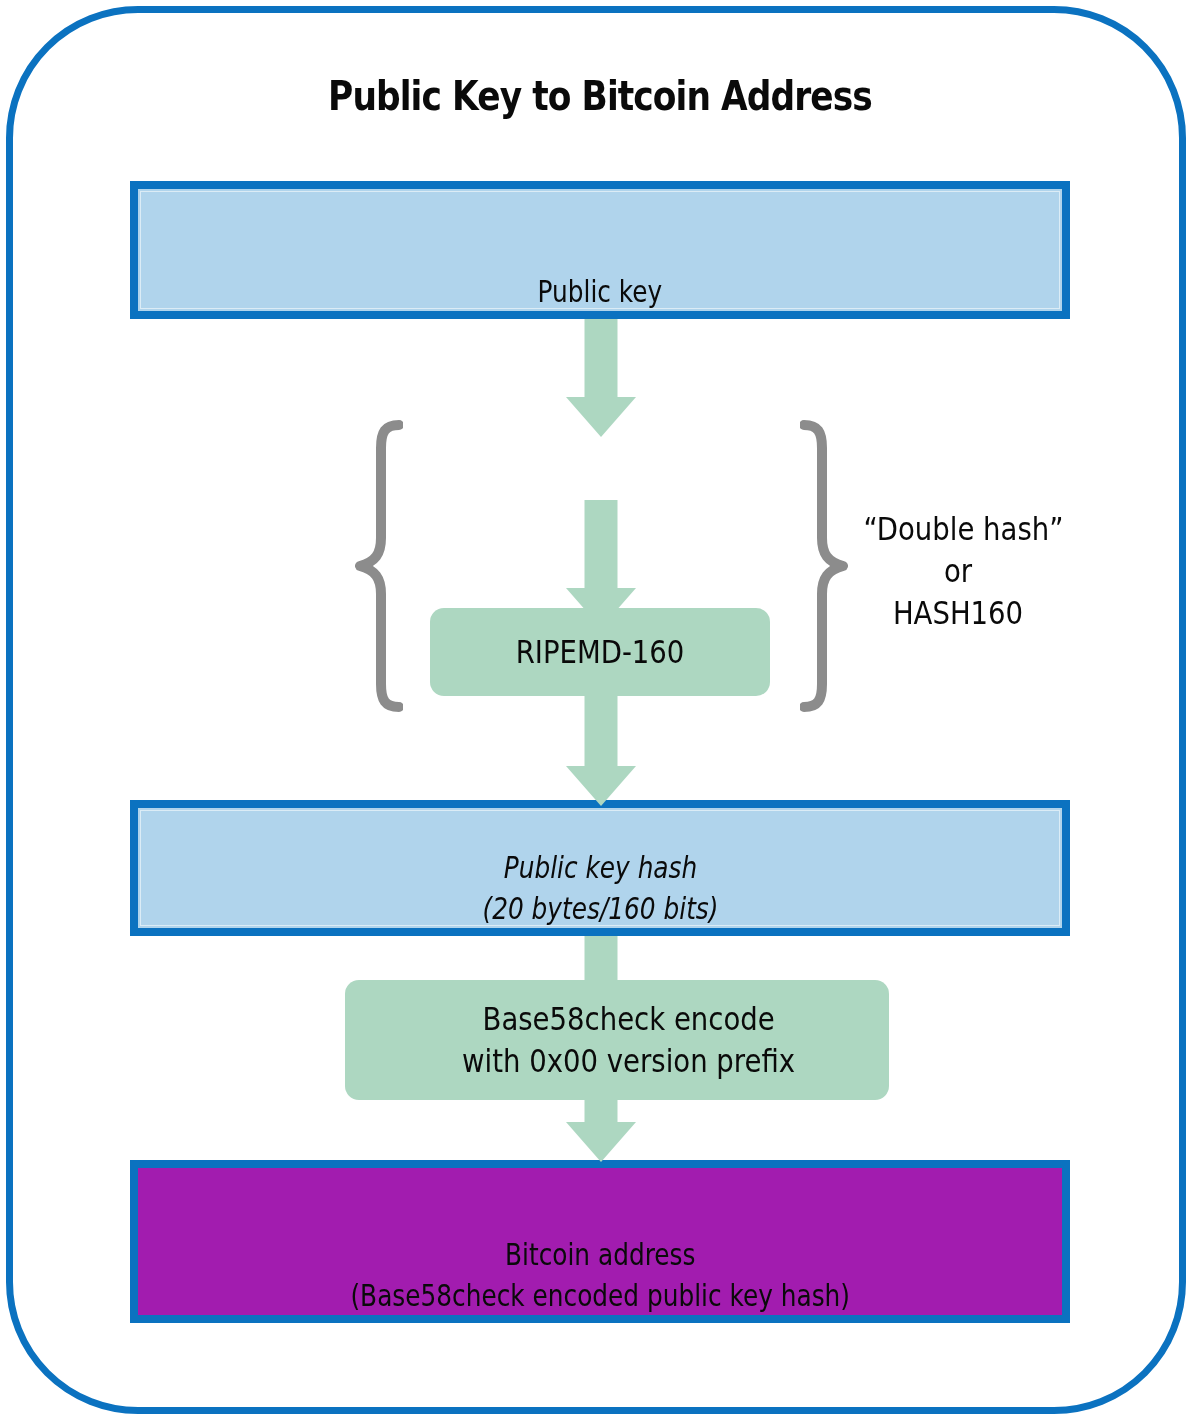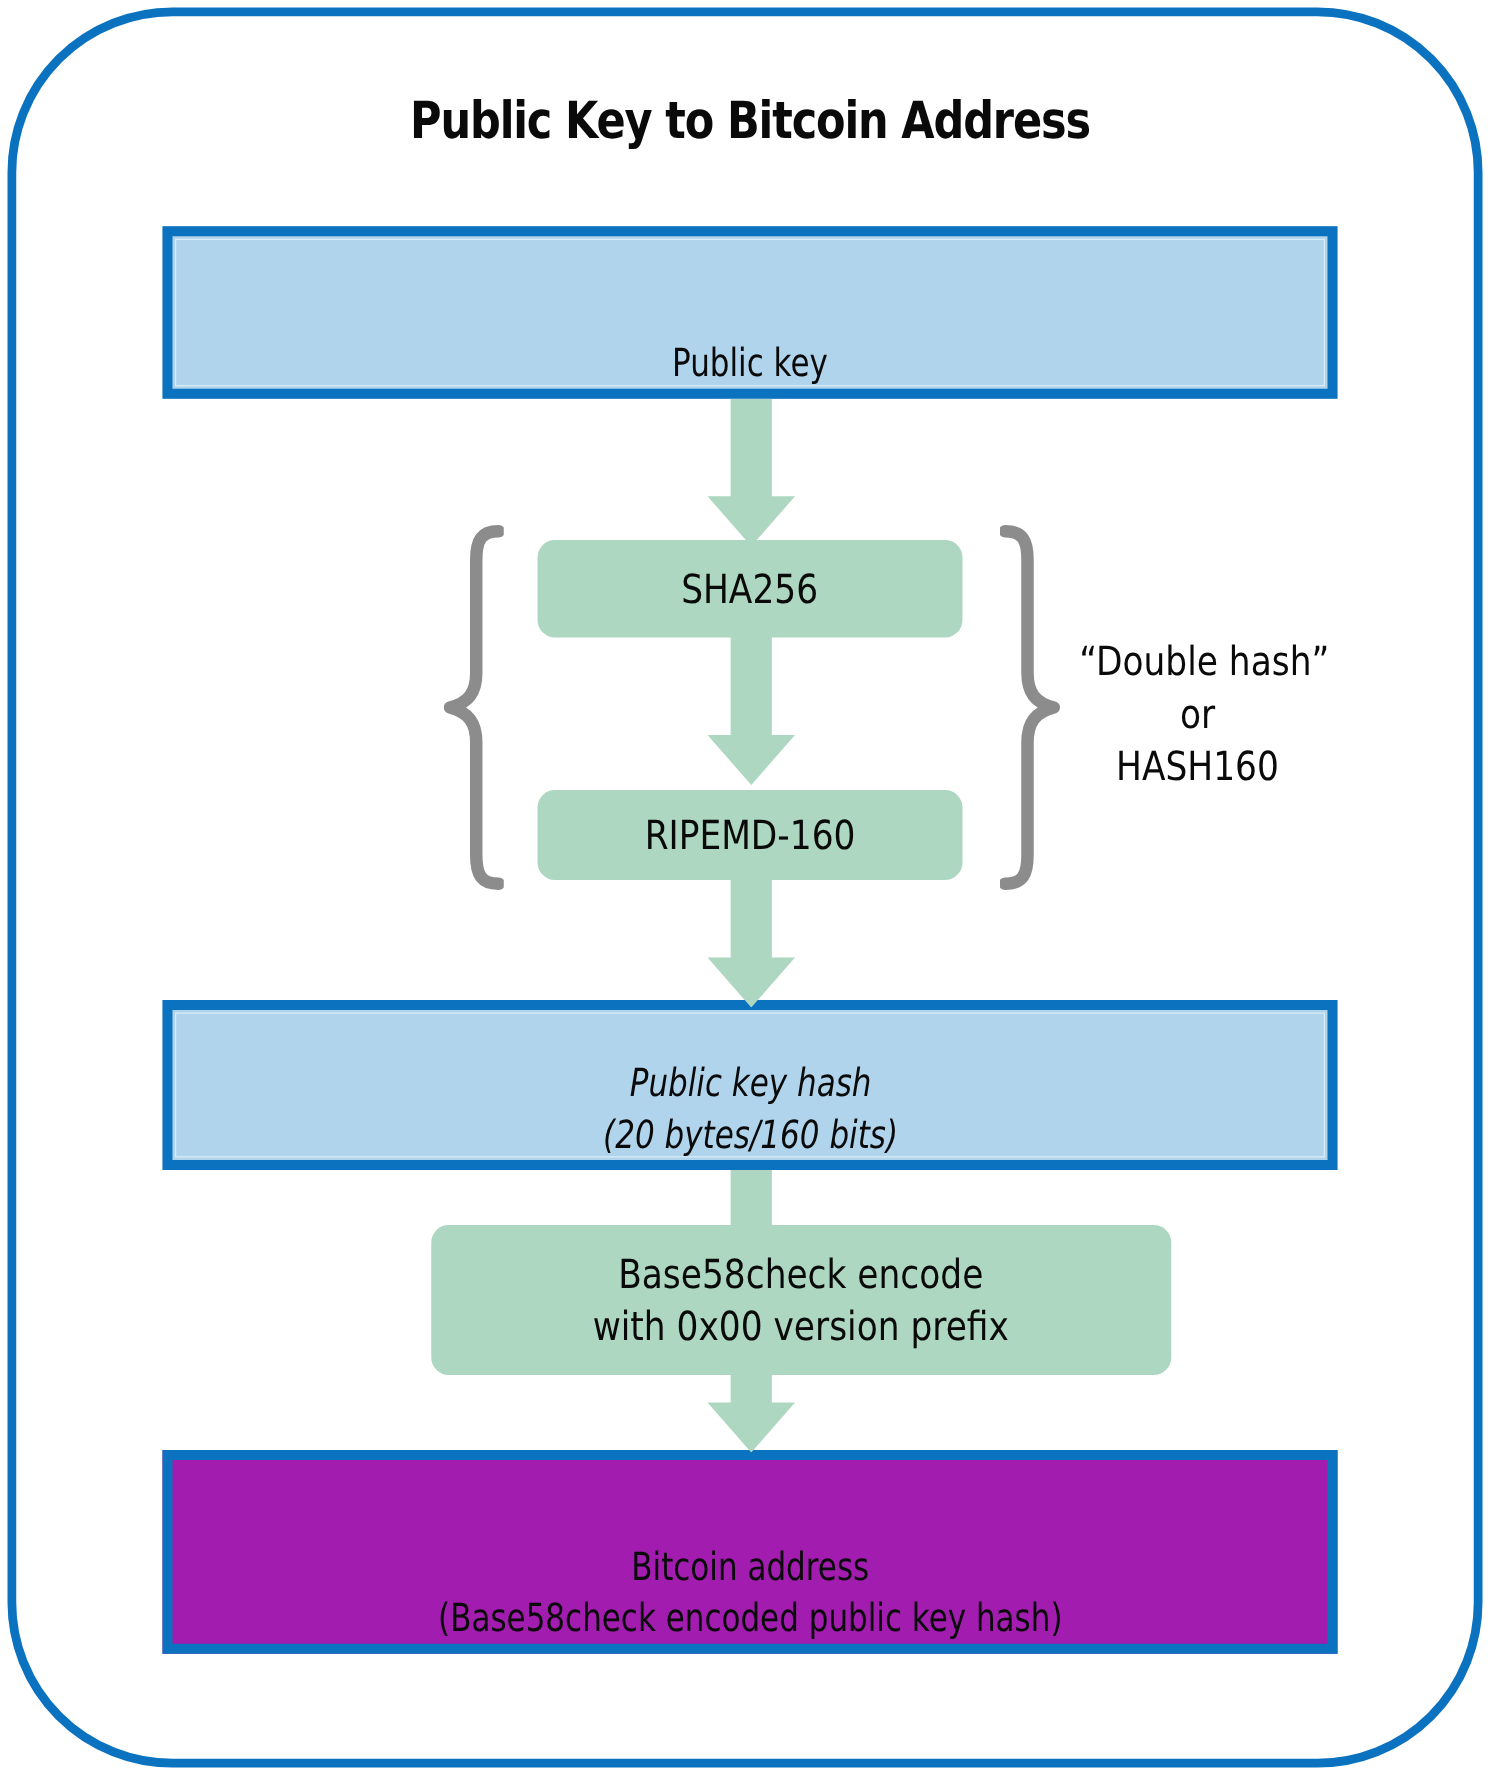--- a/index.html
+++ b/index.html
@@ -156,31 +156,28 @@
       <path d="M4 5 C18 5 22 12 22 28 L22 118 C22 134 28 142 43 146 C28 150 22 158 22 174 L22 264 C22 280 18 287 4 287" fill="none" stroke="#8C8C8C" stroke-width="10" stroke-linecap="round" stroke-linejoin="round"></path>
     </svg>
   </div>
 
   <div class="brace-label" style="left:848px; top:508px; width:220px;">
     <div>“Double hash”</div>
     <div>or</div>
     <div>HASH160</div>
   </div>
 
-  <div class="green-box" style="left:430px; top:432px; width:340px; height:78px;">
-    <div class="green-text">SHA256</div>
-  </div>
 
   <div class="arrow" style="left:566px; top:500px; width:70px; height:128px;">
     <svg width="70" height="128" viewBox="0 0 70 128">
       <polygon points="18.5,0 51.5,0 51.5,88 70,88 35,128 0,88 18.5,88" fill="#ADD7C1"></polygon>
     </svg>
   </div>
 
-  <div class="green-box" style="left:430px; top:632px; width:340px; height:72px;">
+  <div class="green-box" style="left:430px; top:608px; width:340px; height:88px;">
     <div class="green-text">RIPEMD-160</div>
   </div>
 
   <div class="arrow" style="left:566px; top:684px; width:70px; height:122px;">
     <svg width="70" height="122" viewBox="0 0 70 122">
       <polygon points="18.5,0 51.5,0 51.5,82 70,82 35,122 0,82 18.5,82" fill="#ADD7C1"></polygon>
     </svg>
   </div>
 
   <div class="blue-box" style="left:130px; top:800px; width:940px; height:136px;font-style:italic;">
@@ -190,21 +187,21 @@
       <div>(20 bytes/160 bits)</div>
     </div>
   </div>
 
   <div class="arrow" style="left:566px; top:936px; width:70px; height:60px;">
     <svg width="70" height="60" viewBox="0 0 70 60">
       <rect x="18.5" y="0" width="33" height="60" fill="#ADD7C1"></rect>
     </svg>
   </div>
 
-  <div class="green-box" style="left:345px; top:980px; width:592px; height:120px;">
+  <div class="green-box" style="left:345px; top:980px; width:520px; height:120px;padding-left:24px;">
     <div class="green-text">
       <div>Base58check encode</div>
       <div>with 0x00 version prefix</div>
     </div>
   </div>
 
   <div class="arrow" style="left:566px; top:1090px; width:70px; height:72px;">
     <svg width="70" height="72" viewBox="0 0 70 72">
       <polygon points="18.5,0 51.5,0 51.5,32 70,32 35,72 0,32 18.5,32" fill="#ADD7C1"></polygon>
     </svg>

